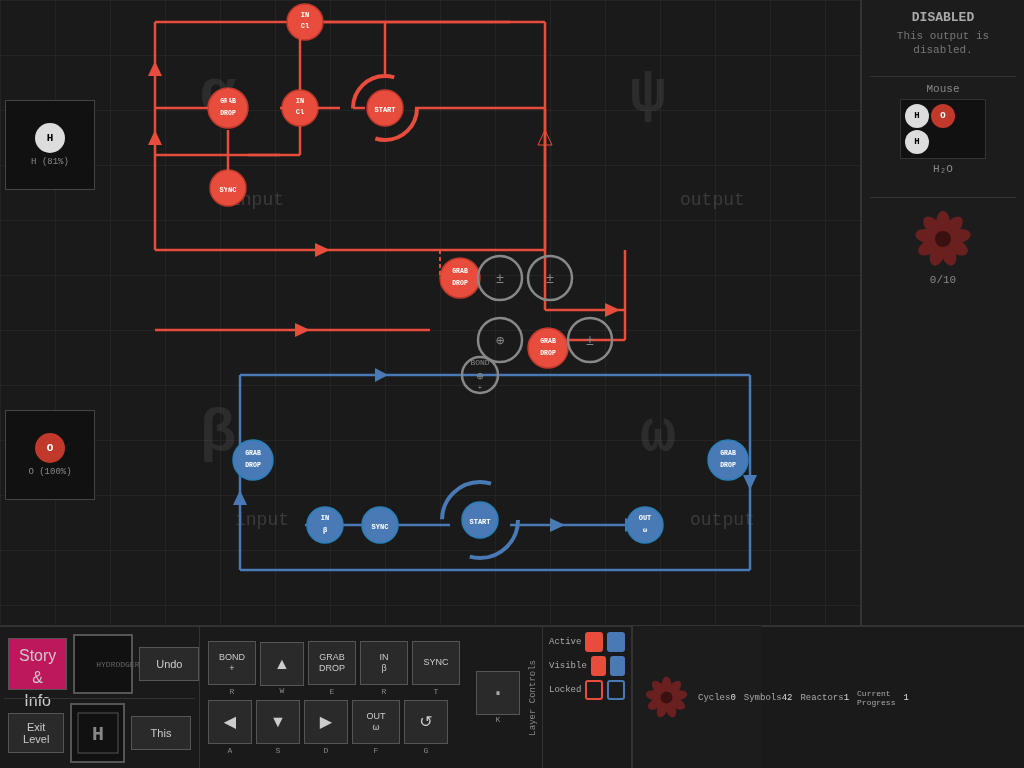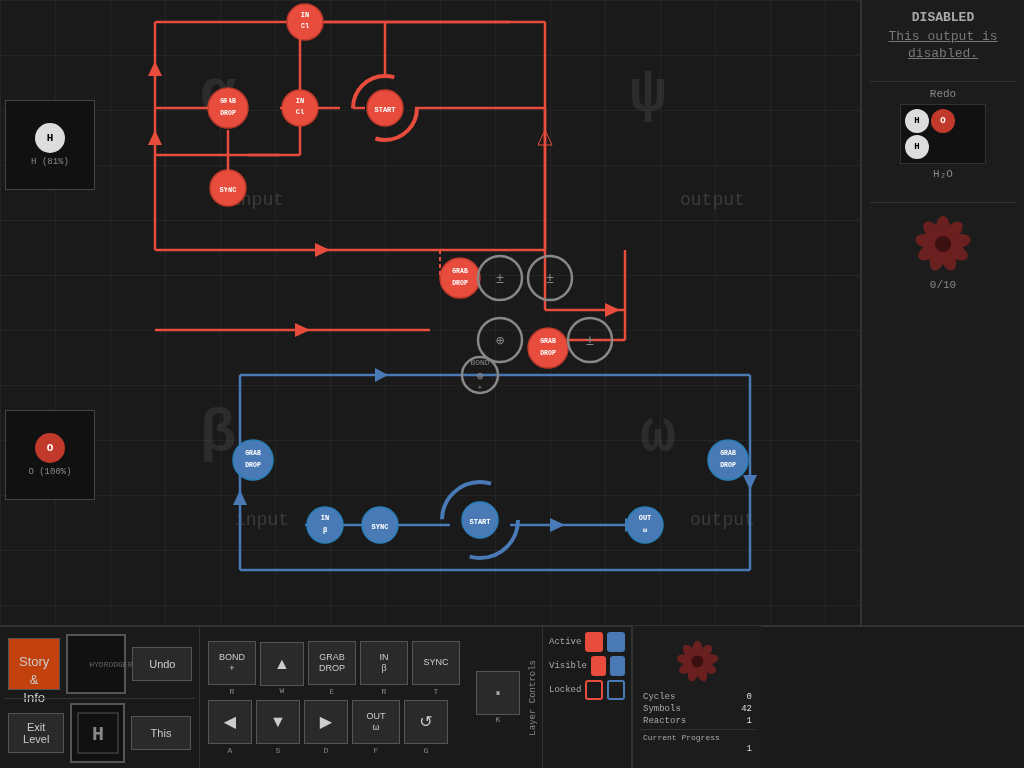--- a/index.html
+++ b/index.html
@@ -86,24 +86,23 @@
 
     .panel-disabled {
       font-size: 13px;
       color: #aaa;
       font-weight: bold;
       margin-bottom: 4px;
       text-align: center;
     }
 
     .panel-disabled-text {
-      font-size: 13px;
+      font-size: 11px;
       color: #777;
       line-height: 1.3;
-      text-decoration: underline;
     }
 
     
     .flower-container {
       width: 70px;
       height: 70px;
       margin: 0 auto;
     }
 
     
@@ -139,25 +138,25 @@
     .toolbar-left-bottom {
       display: flex;
       align-items: center;
       gap: 6px;
       padding: 4px;
       flex: 1;
       border-top: 1px solid #333;
     }
 
     .btn-story {
-      background: #c2410c;
+      background: #be185d;
       border: 1px solid #555;
       color: #ccc;
-      padding: 14px 10px;
-      font-size: 13px;
+      padding: 6px 10px;
+      font-size: 16px;
       cursor: pointer;
       text-align: center;
       line-height: 1.4;
     }
 
     .btn-exit {
       background: #2a2a2a;
       border: 1px solid #555;
       color: #ccc;
       padding: 6px 10px;
@@ -293,21 +292,21 @@
       color: #bbb;
     }
 
     
     .stats-panel {
       width: 130px;
       height: 143px;
       background: #1c1c1c;
       border-left: 1px solid #333;
       display: flex;
-      flex-direction: column;
+      flex-direction: row;
       align-items: center;
       padding: 6px;
     }
 
     .stats-flower {
       width: 55px;
       height: 55px;
       margin: 2px auto;
     }
 
@@ -574,21 +573,21 @@
 
 <div id="right-panel">
   <div class="panel-section">
     <div class="panel-disabled">DISABLED</div>
     <div class="panel-disabled-text">This output is disabled.</div>
   </div>
 
   <div style="width:100%;height:1px;background:#333;margin:6px 0;"></div>
 
   <div class="panel-section">
-    <div class="panel-label">Redo</div>
+    <div class="panel-label">Mouse</div>
     
     <div style="background:#111;border:1px solid #333;padding:4px;display:inline-block;margin-bottom:4px;">
       <div style="display:grid;grid-template-columns:repeat(3,24px);grid-template-rows:repeat(2,24px);gap:2px;">
         <div style="width:24px;height:24px;background:#ddd;border-radius:50%;display:flex;align-items:center;justify-content:center;font-size:9px;font-weight:bold;color:#000;">H</div>
         <div style="width:24px;height:24px;background:#c0392b;border-radius:50%;display:flex;align-items:center;justify-content:center;font-size:9px;font-weight:bold;color:#fff;">O</div>
         <div style="width:24px;height:24px;"></div>
         <div style="width:24px;height:24px;background:#ddd;border-radius:50%;display:flex;align-items:center;justify-content:center;font-size:9px;font-weight:bold;color:#000;">H</div>
         <div style="width:24px;height:24px;"></div>
         <div style="width:24px;height:24px;"></div>
       </div>

